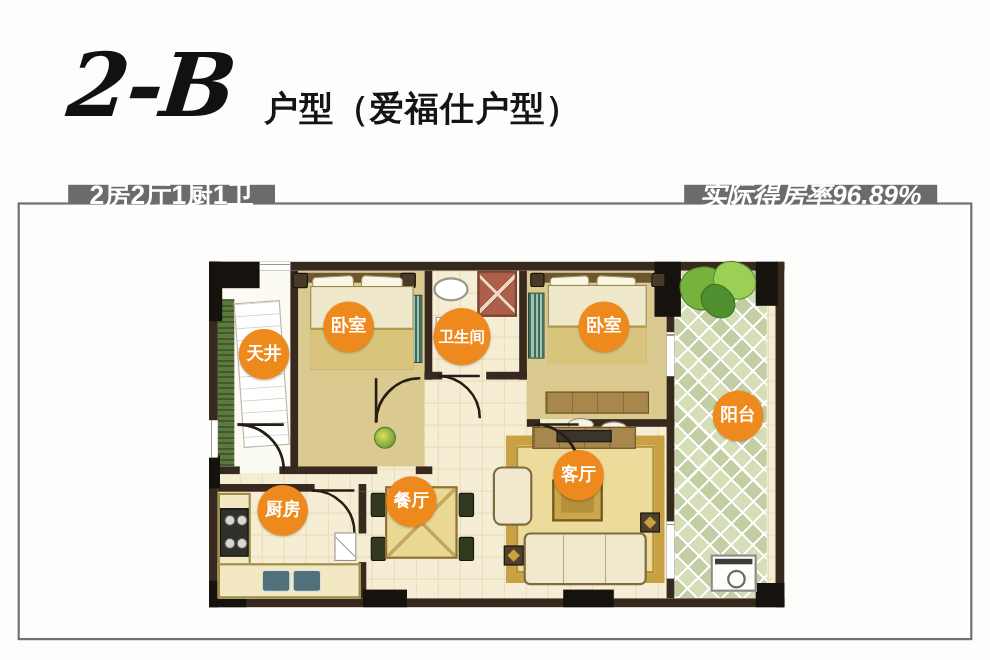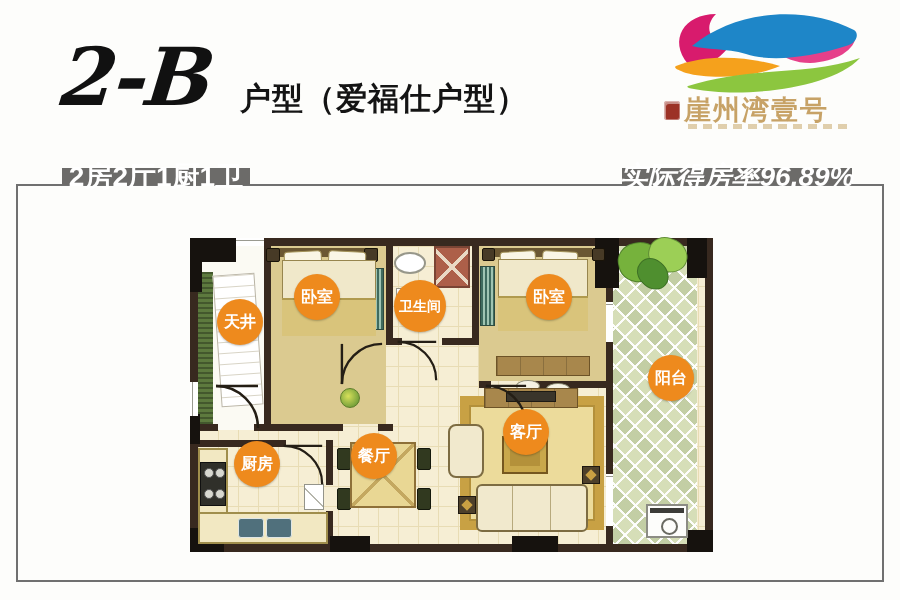--- a/index.html
+++ b/index.html
@@ -17,21 +17,21 @@
   .logo-textrow{position:absolute;left:6px;top:86px;display:flex;align-items:center;gap:4px;}
   .logo-seal{width:16px;height:19px;background:#9c3226;border-radius:3px;
     box-shadow:inset 0 0 0 1px rgba(255,255,255,.35), inset 2px 3px 0 rgba(255,255,255,.45);}
   .logo-name{font-size:27px;font-weight:700;color:#c7a266;letter-spacing:2px;white-space:nowrap;}
   .logo-tagline{position:absolute;left:30px;top:118px;width:160px;height:5px;opacity:.75;
     background:repeating-linear-gradient(90deg,#d6bf92 0 9px,transparent 9px 15px);}
 
   
   .frame{position:absolute;left:16px;top:184px;width:864px;height:394px;border:2px solid #707070;}
   .banner-seg{position:absolute;top:168px;height:17px;display:flex;align-items:center;justify-content:center;
-    font-weight:700;font-size:28px;white-space:nowrap;z-index:3;}
+    font-weight:700;font-size:24px;white-space:nowrap;z-index:3;}
   .seg-gray{background:#6c6b69;color:#ffffff;}
   .seg-orange{background:#f09a2c;color:#2a1f0c;}
 
   
   .plan{position:absolute;left:190px;top:238px;width:523px;height:314px;z-index:2;}
   .floor-tile{background-color:#f6eed4;
     background-image:linear-gradient(to right,#e8dcb4 1px,transparent 1px),
                      linear-gradient(to bottom,#e8dcb4 1px,transparent 1px);
     background-size:20px 20px;}
   .khaki{background:#dbca90;}
@@ -95,34 +95,20 @@
   .door{position:absolute;z-index:7;}
 </style>
 </head>
 <body>
 
 <div class="stage">
 
   <div class="title-code">2-B</div>
   <div class="title-suffix">户型（爱福仕户型）</div>
 
-  <div class="logo">
-    <svg width="210" height="88" viewBox="0 0 210 88">
-      <path d="M30,58 C10,34 26,8 58,8 C46,20 50,34 70,42 C56,58 40,66 30,58 Z" fill="#d81b6d"></path>
-      <path d="M118,46 C150,52 180,44 198,28 C198,44 178,56 152,57 C138,57 126,52 118,46 Z" fill="#e6408a"></path>
-      <path d="M34,40 C80,2 150,0 196,24 C202,28 198,38 188,40 C150,52 112,56 88,48 C68,42 48,44 34,40 Z" fill="#1e86c8"></path>
-      <path d="M18,60 C48,48 88,50 122,60 C92,73 50,73 28,67 C20,64 15,62 18,60 Z" fill="#f5a11c"></path>
-      <path d="M30,80 C92,60 152,70 202,52 C172,84 82,92 36,83 C30,82 28,81 30,80 Z" fill="#8cc63f"></path>
-    </svg>
-    <div class="logo-textrow">
-      <div class="logo-seal"></div>
-      <div class="logo-name">崖州湾壹号</div>
-    </div>
-    <div class="logo-tagline"></div>
-  </div>
 
   <div class="frame"></div>
   <div class="banner-seg seg-gray" style="left:62px;width:188px;">2房2厅1厨1卫</div>
   <div class="banner-seg seg-gray" style="left:622px;width:230px;font-style:italic;">实际得房率96.89%</div>
 
   <div class="plan">
 
     <div class="abs floor-tile" style="left:8px;top:8px;width:507px;height:298px;"></div>
     <div class="abs whitefloor" style="left:8px;top:8px;width:66px;height:184px;"></div>
     <div class="abs greenstrip" style="left:8px;top:34px;width:15px;height:152px;"></div>

